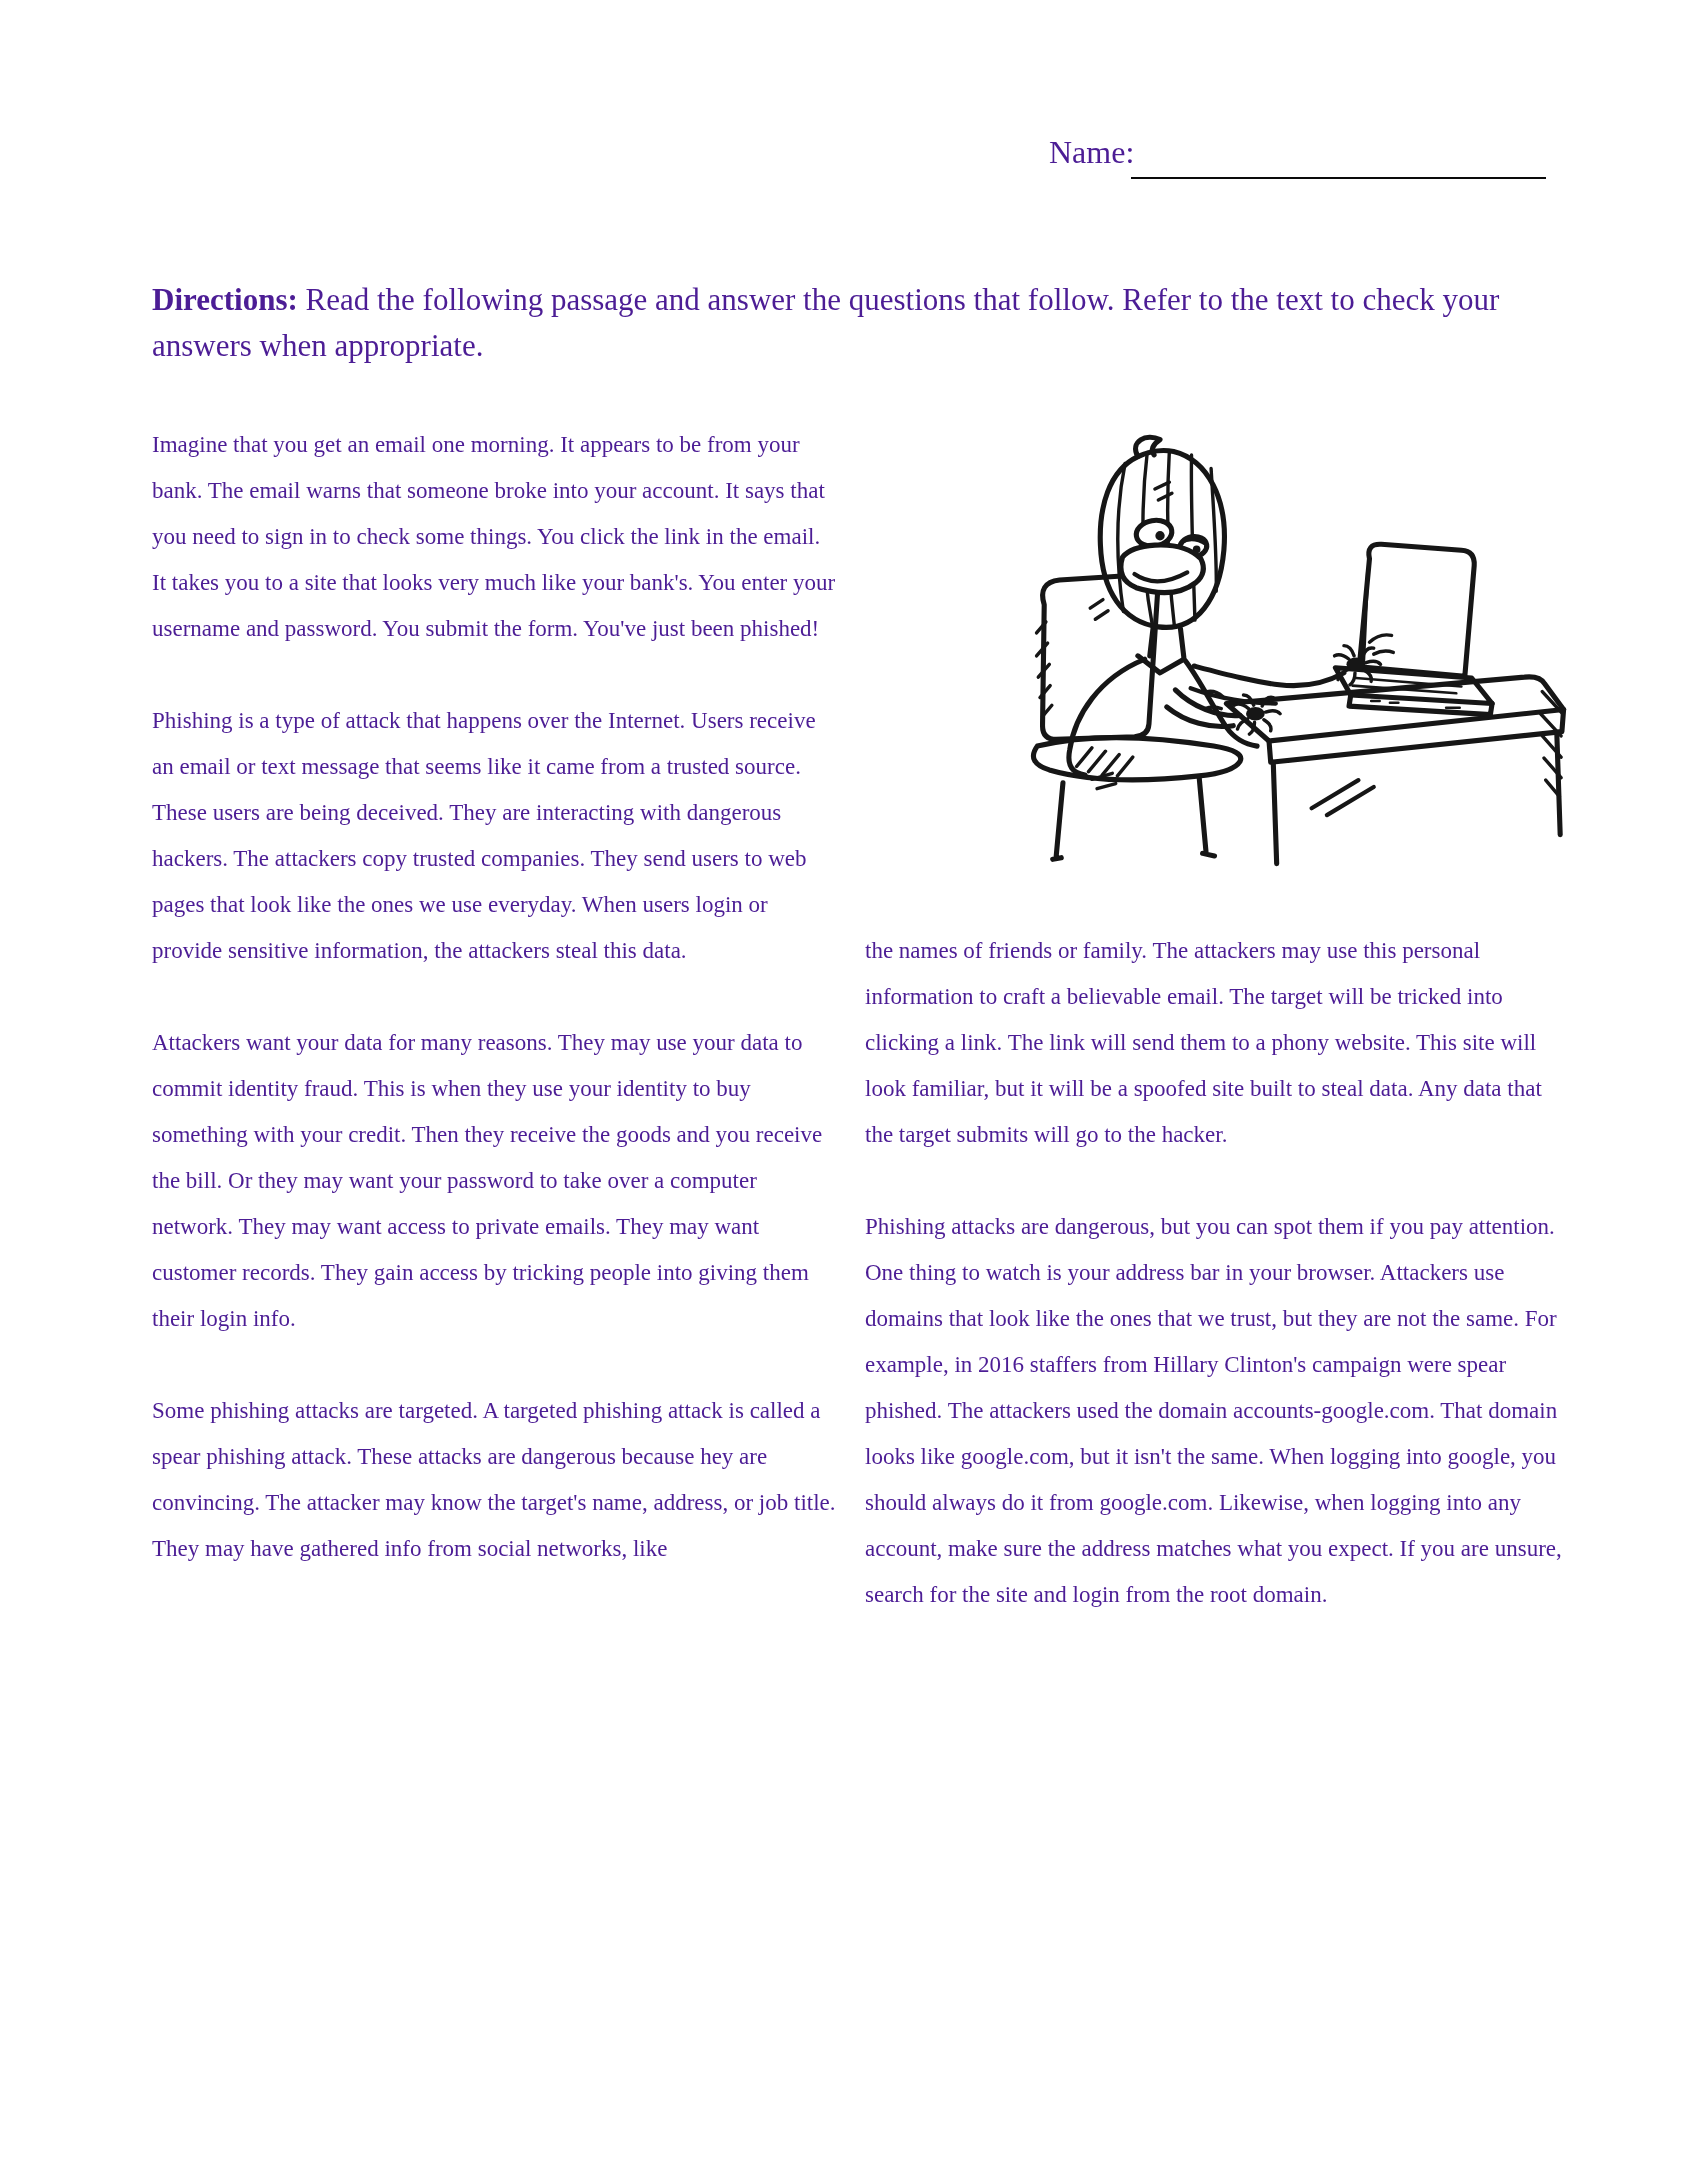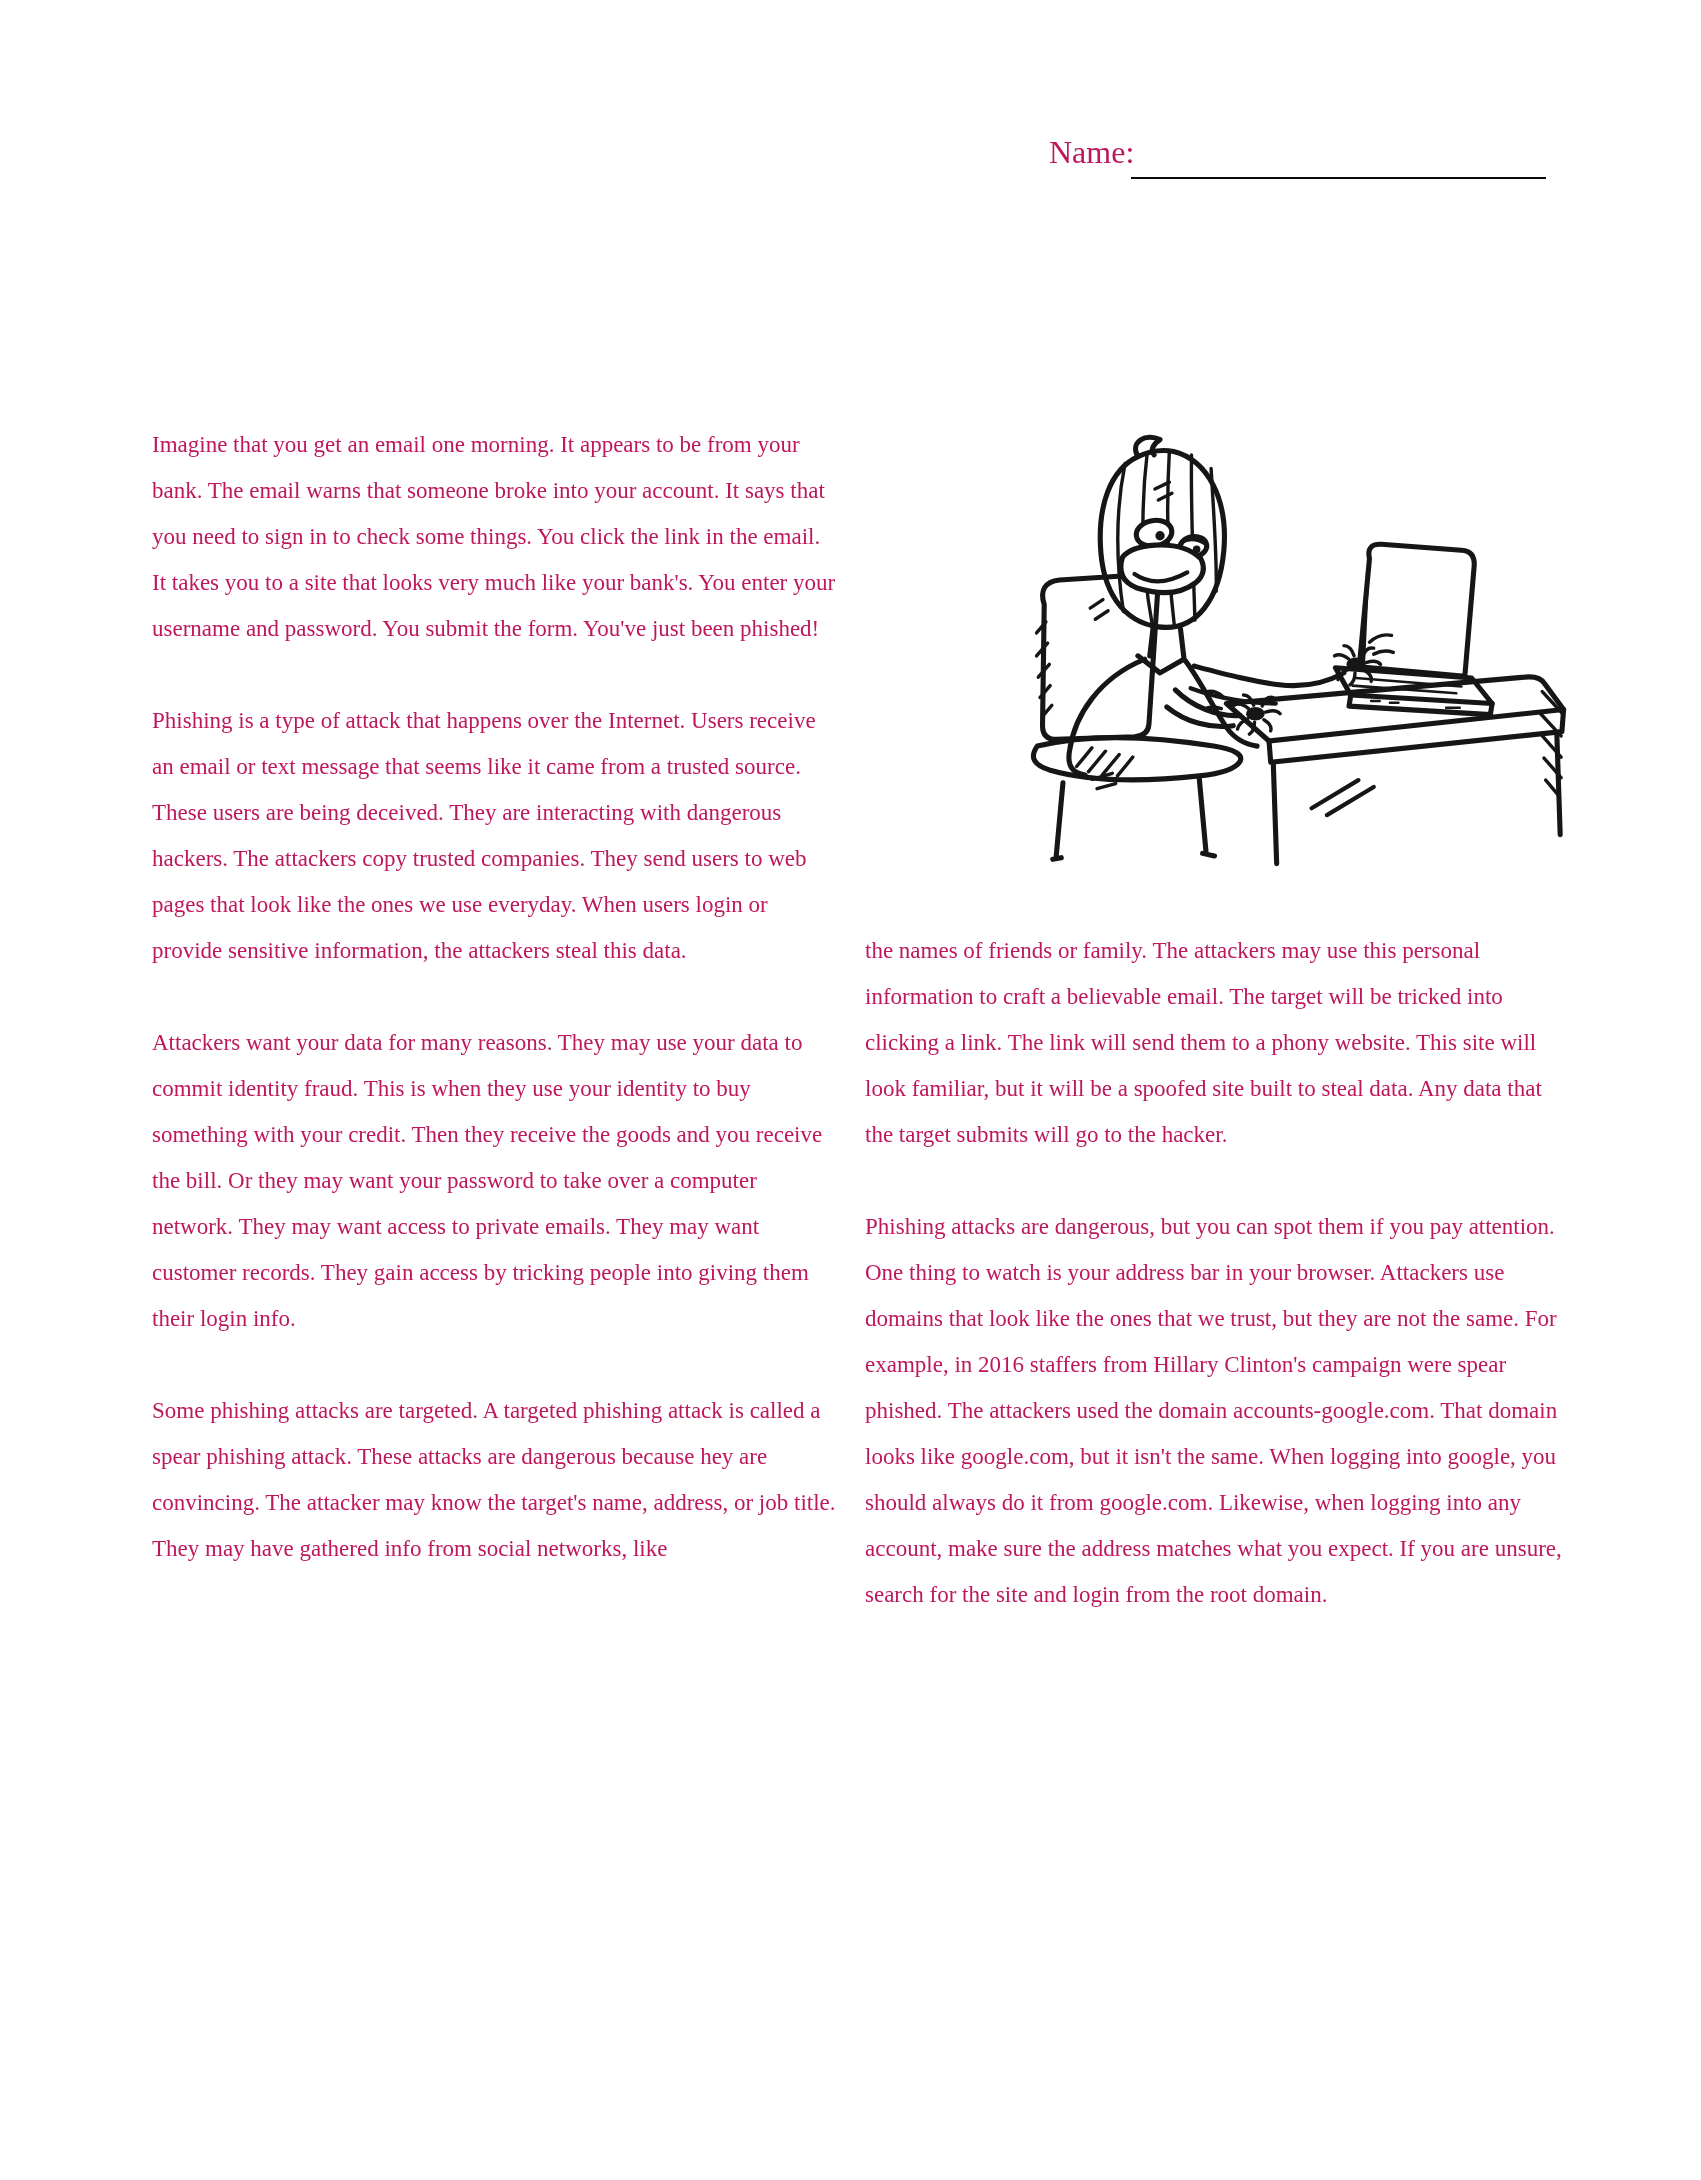--- a/index.html
+++ b/index.html
@@ -5,21 +5,21 @@
   html, body {
     margin: 0;
     padding: 0;
     background: #ffffff;
   }
   #page {
     position: relative;
     width: 1701px;
     height: 2181px;
     background: #ffffff;
-    color: #be185d;
+    color: #4c1d95;
     font-family: "Liberation Serif", "DejaVu Serif", serif;
     overflow: hidden;
   }
   
   .name-row {
     position: absolute;
     left: 1049px;
     top: 133px;
     font-size: 32px;
     line-height: 39px;
@@ -86,20 +86,24 @@
 </style>
 </head>
 <body>
 
 <div id="page">
 
   <span class="name-row">Name:</span>
   <div class="name-line"></div>
 
 
+  <div class="directions">
+    <span class="dir-label">Directions:</span>
+    <span>Read the following passage and answer the questions that follow. Refer to the text to check your answers when appropriate.</span>
+  </div>
 
   <svg id="illustration" viewBox="0 0 700 555" xmlns="http://www.w3.org/2000/svg">
     <g stroke="#161616" stroke-width="6" fill="none" stroke-linecap="round" stroke-linejoin="round">
 
       <path d="M86 232 Q78 206 104 203 L196 197 Q220 196 219 220 L209 372 Q208 386 192 387 L100 390 Q84 390 84 374 Z"></path>
       <path stroke-width="4" d="M88 252 l-11 13 M90 277 l-13 15 M92 302 l-13 15 M93 327 l-12 14 M95 350 l-11 13"></path>
       <path stroke-width="4" d="M140 236 l15 -10 M146 249 l15 -10"></path>
 
       <path d="M78 398 Q160 378 285 398 Q322 404 316 416 Q308 429 268 433 Q158 445 92 426 Q64 417 78 398 Z"></path>
       <path stroke-width="4" d="M142 437 l24 -7 M148 448 l22 -6"></path>

